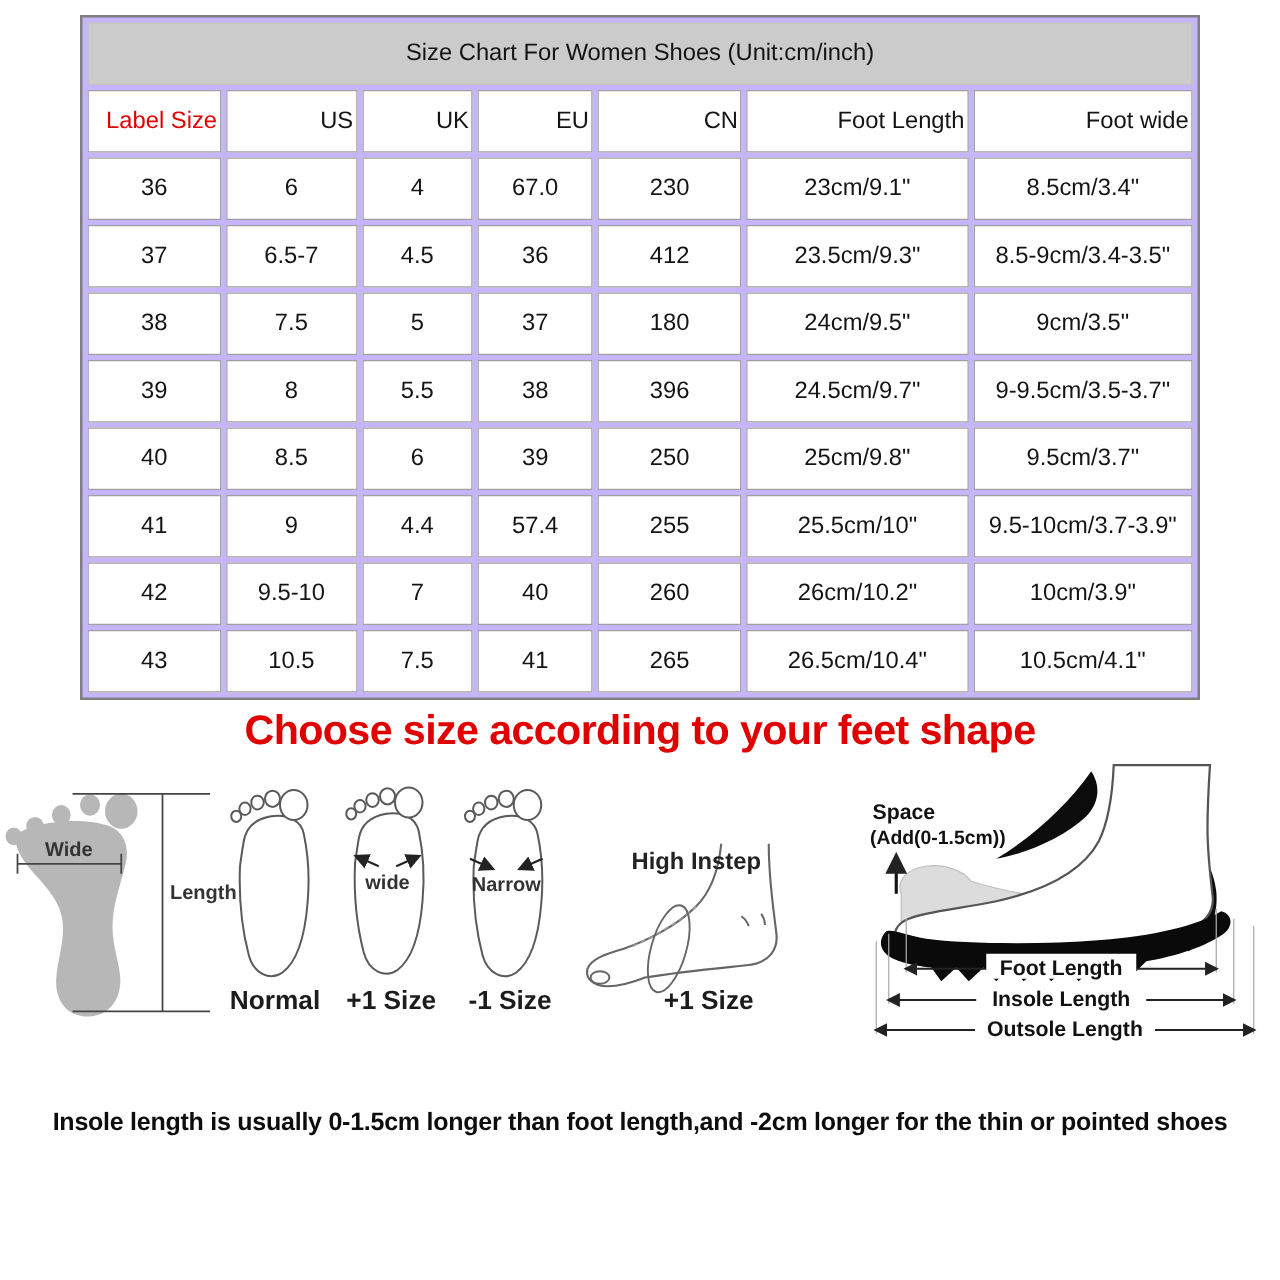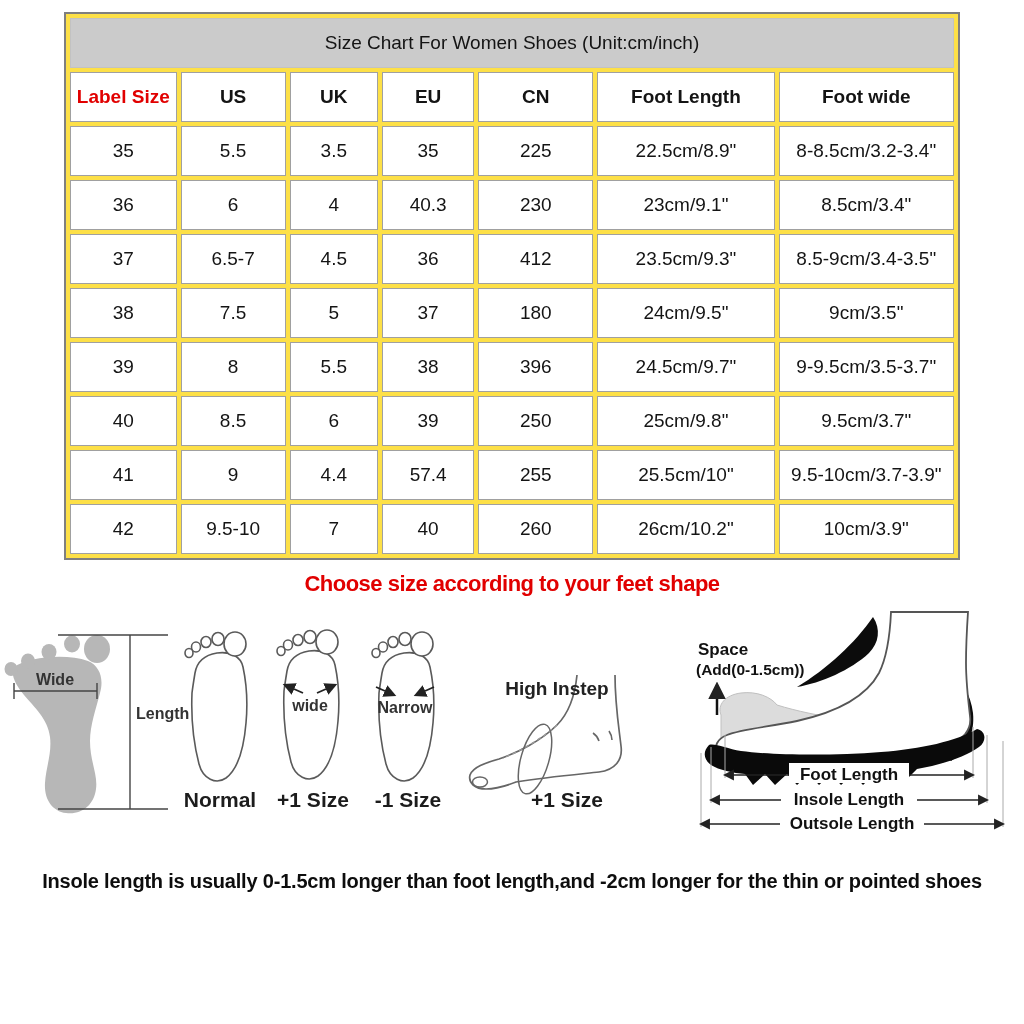--- a/index.html
+++ b/index.html
@@ -12,50 +12,50 @@
   *{box-sizing:border-box;}
   html,body{margin:0;padding:0;}
   body{
     width:1024px;height:1024px;background:#ffffff;overflow:hidden;
     font-family:"Liberation Sans", sans-serif;color:var(--ink);
   }
   .size-table{
     width:896px;margin:12px auto 0 64px;
     border:2px solid var(--table-border);
     border-collapse:separate;border-spacing:4px;
-    background:#fde047;table-layout:fixed;
+    background:#c4b5fd;table-layout:fixed;
   }
   .size-table td,.size-table th{
     border:1px solid var(--cell-border);
     background:#ffffff;text-align:center;vertical-align:middle;
     height:50px;font-size:19px;padding:0 2px;
     white-space:nowrap;overflow:hidden;
   }
   .size-table .title-cell{
     background:var(--title-bar);border:1px solid #c2c2c2;
     font-size:19px;font-weight:400;height:50px;
   }
-  .size-table th{font-weight:bold;}
+  .size-table th{font-weight:normal;text-align:right;}
   .size-table th.red{color:var(--accent);}
   .heading{
     text-align:center;margin-top:5px;
-    color:var(--accent);font-size:22px;font-weight:800;letter-spacing:-0.5px;
+    color:var(--accent);font-size:33px;font-weight:800;letter-spacing:-0.5px;
     line-height:38px;
   }
   .guide-svg{display:block;margin-top:4px;}
   .guide-svg text{font-family:"Liberation Sans", sans-serif;fill:#222222;}
   .guide-svg .cap{font-size:21px;font-weight:600;fill:#1c1c1c;text-anchor:middle;}
   .guide-svg .small-label{font-size:16px;font-weight:700;fill:#333333;}
   .guide-svg .mlabel{font-size:17px;font-weight:700;fill:#111111;text-anchor:middle;}
   .guide-svg .mline{stroke:#222222;stroke-width:1.6;}
   .guide-svg .guide-line{stroke:#444444;stroke-width:1.4;}
   .guide-svg .thin-guide{stroke:#aaaaaa;stroke-width:1;}
   .guide-svg .outline{fill:#ffffff;stroke:#5a5a5a;stroke-width:1.6;}
   .note{
-    text-align:center;margin-top:23px;
+    text-align:center;margin-top:40px;
     font-size:20px;font-weight:bold;letter-spacing:-0.2px;color:#0d0d0d;
   }
 </style>
 </head>
 <body>
 
 <div class="page">
 
   <table class="size-table">
     <colgroup>
@@ -76,33 +76,24 @@
         <th>US</th>
         <th>UK</th>
         <th>EU</th>
         <th>CN</th>
         <th>Foot Length</th>
         <th>Foot wide</th>
       </tr>
     </thead>
     <tbody>
         <tr>
-          <td>35</td>
-          <td>5.5</td>
-          <td>3.5</td>
-          <td>35</td>
-          <td>225</td>
-          <td>22.5cm/8.9"</td>
-          <td>8-8.5cm/3.2-3.4"</td>
-        </tr>
-        <tr>
           <td>36</td>
           <td>6</td>
           <td>4</td>
-          <td>40.3</td>
+          <td>67.0</td>
           <td>230</td>
           <td>23cm/9.1"</td>
           <td>8.5cm/3.4"</td>
         </tr>
         <tr>
           <td>37</td>
           <td>6.5-7</td>
           <td>4.5</td>
           <td>36</td>
           <td>412</td>
@@ -146,20 +137,29 @@
           <td>9.5-10cm/3.7-3.9"</td>
         </tr>
         <tr>
           <td>42</td>
           <td>9.5-10</td>
           <td>7</td>
           <td>40</td>
           <td>260</td>
           <td>26cm/10.2"</td>
           <td>10cm/3.9"</td>
+        </tr>
+        <tr>
+          <td>43</td>
+          <td>10.5</td>
+          <td>7.5</td>
+          <td>41</td>
+          <td>265</td>
+          <td>26.5cm/10.4"</td>
+          <td>10.5cm/4.1"</td>
         </tr>
       </tbody>
   </table>
 
   <div class="heading">Choose size according to your feet shape</div>
 
   <svg class="guide-svg" width="1024" height="240" viewBox="0 0 1024 240">
     <defs>
       <marker id="arr" viewBox="0 0 10 10" refX="8" refY="5" markerWidth="7" markerHeight="7" orient="auto-start-reverse">
         <path d="M0,0 L10,5 L0,10 Z" fill="#222222"></path>

